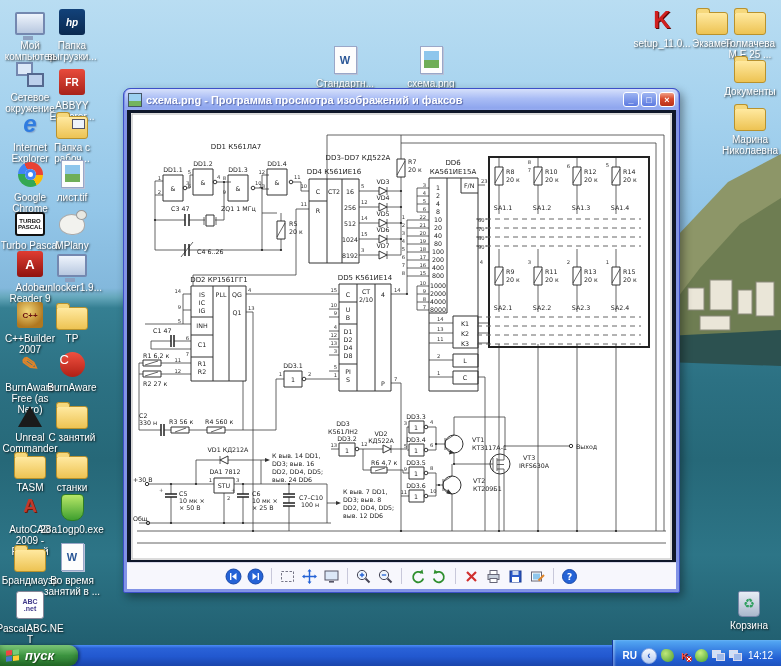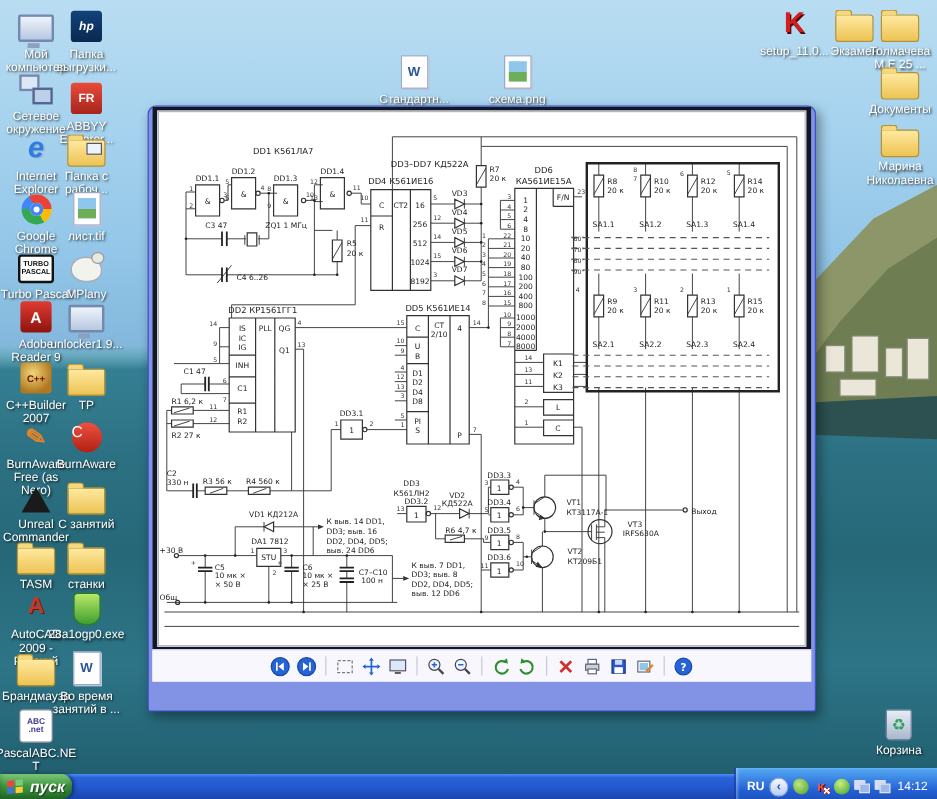--- a/index.html
+++ b/index.html
@@ -68,21 +68,21 @@
   .schem .dash{stroke:#555;stroke-width:.9;stroke-dasharray:5 4;fill:none}
   .schem .dot{fill:#222;stroke:none}
   .schem .tri{fill:#333;stroke:none;border:none}
   .schem text{fill:#222;font-family:"DejaVu Sans",sans-serif;font-size:6.3px}
   .schem .pn{font-size:5.2px;fill:#333}
   .schem .tt{font-size:7px}
   .schem .m{text-anchor:middle}
   .schem .e{text-anchor:end}
   
   .taskbar{position:absolute;left:0;bottom:0;width:781px;height:21px;background:linear-gradient(#4b8df8 0,#2a62d8 15%,#2258cf 55%,#1a45ab 100%);display:flex;align-items:center;z-index:60}
-  .start{height:21px;background:linear-gradient(#7ec87a,#3c9440 50%,#2c7d33);border-radius:0 9px 9px 0;color:#fff;font-weight:bold;font-style:italic;font-size:13px;display:flex;align-items:center;gap:5px;padding:0 6px 0 6px;text-shadow:1px 1px 1px #1a4a1a;box-shadow:inset 0 -4px 6px rgba(0,40,0,.3),2px 0 3px rgba(0,0,0,.4)}
+  .start{height:21px;background:linear-gradient(#7ec87a,#3c9440 50%,#2c7d33);border-radius:0 9px 9px 0;color:#fff;font-weight:bold;font-style:italic;font-size:13px;display:flex;align-items:center;gap:5px;padding:0 24px 0 6px;text-shadow:1px 1px 1px #1a4a1a;box-shadow:inset 0 -4px 6px rgba(0,40,0,.3),2px 0 3px rgba(0,0,0,.4)}
   .flag{width:14px;height:12px;background:linear-gradient(#e44 0 0) 0 0/6px 5px no-repeat,linear-gradient(#7c7 0 0) 7px 0/6px 5px no-repeat,linear-gradient(#47c 0 0) 0 6px/6px 5px no-repeat,linear-gradient(#fc3 0 0) 7px 6px/6px 5px no-repeat;transform:skewY(-6deg)}
   .task{margin-left:8px;width:130px;height:16px;background:linear-gradient(#2e62e2,#1c4ac4);border:1px solid #123a9a;border-radius:2px;display:flex;align-items:center;gap:4px;padding:0 5px;color:#fff;font-size:10px;box-shadow:inset 1px 1px 2px rgba(0,0,20,.5);white-space:nowrap;overflow:hidden}
   .task .mini{width:11px;height:11px;background:linear-gradient(180deg,#9cd0f0 55%,#74b45e 55%);border:1px solid #dde;flex:none}
   .tray{margin-left:auto;height:31px;display:flex;align-items:center;gap:4px;padding:0 8px 0 10px;background:linear-gradient(#55aaf4,#2360d4 60%,#1a49b0);border-left:1px solid #1538a0;box-shadow:inset 2px 0 2px rgba(255,255,255,.3)}
   .lang{color:#fff;font-size:10px;font-weight:bold}
   .chev{width:14px;height:14px;border-radius:50%;background:linear-gradient(#f4f8ff,#b8cdf0);color:#1c50c0;font-size:10px;font-weight:bold;display:flex;align-items:center;justify-content:center;border:1px solid #8aa8e0}
   .tico{width:13px;height:13px;display:flex;align-items:center;justify-content:center;font-size:9px;font-weight:bold}
   .ti-leaf{background:radial-gradient(circle at 35% 35%,#bfe87a,#4a9a30);border-radius:40% 60% 50% 60%}
   .ti-kasp{color:#ff5a4a;position:relative;text-shadow:1px 1px 0 #600}
   .ti-kasp::after{content:"";position:absolute;right:-1px;bottom:0;width:6px;height:6px;background:linear-gradient(45deg,transparent 42%,#fff 42% 58%,transparent 58%),linear-gradient(-45deg,transparent 42%,#fff 42% 58%,transparent 58%),#e03020;border-radius:50%}
@@ -333,20 +333,29 @@
 <div class="dicon" style="left:717px;top:586px">
     <div class="ic">
       <div class="bin">
         <span>♻</span>
       </div>
     </div>
     <div class="dlabel">Корзина</div>
   </div>
 
 <div class="window">
+  <div class="titlebar">
+    <div class="ticon"></div>
+    <div class="ttext">схема.png - Программа просмотра изображений и факсов</div>
+    <div class="tbtns">
+      <div class="tb min">_</div>
+      <div class="tb max">□</div>
+      <div class="tb cls">×</div>
+    </div>
+  </div>
   <div class="wbody">
     <div class="canvas">
 
 <svg class="schem" width="541" height="447" viewBox="0 0 541 447">
   <rect class="fr" x="1" y="1" width="539" height="445"></rect>
 
   <path class="w" d="M24,68 h8 M24,82 h8 M24,68 v69 M56,75 h3 v-13 h3 M86,69 h14 M93,69 v38
     M24,107 h30 M58,107 h16 M84,107 h9 M124,75 h7 v-13 h7 M131,75 v62 M131,76 h7
     M162,69 h8 v9 h8 M131,100 h15 M150,100 v8 M150,126 v11 M24,137 h30 M58,137 h92
     M50,144 L62,129 M73,104 v8 M85,104 v8

